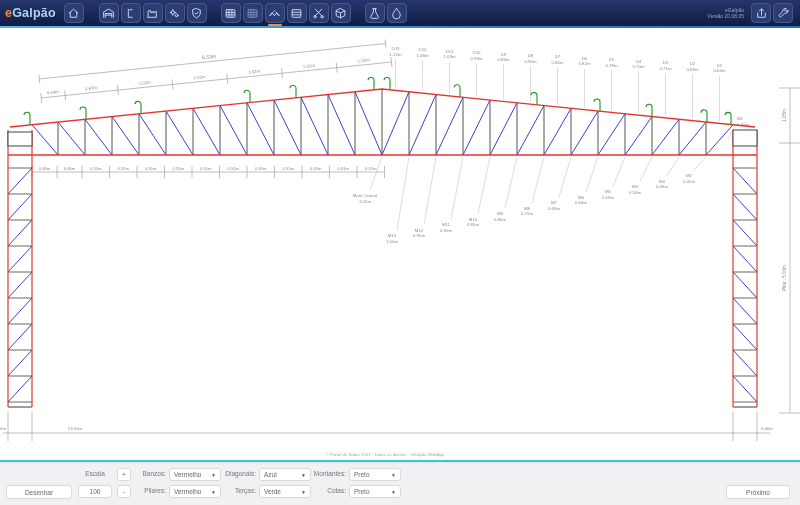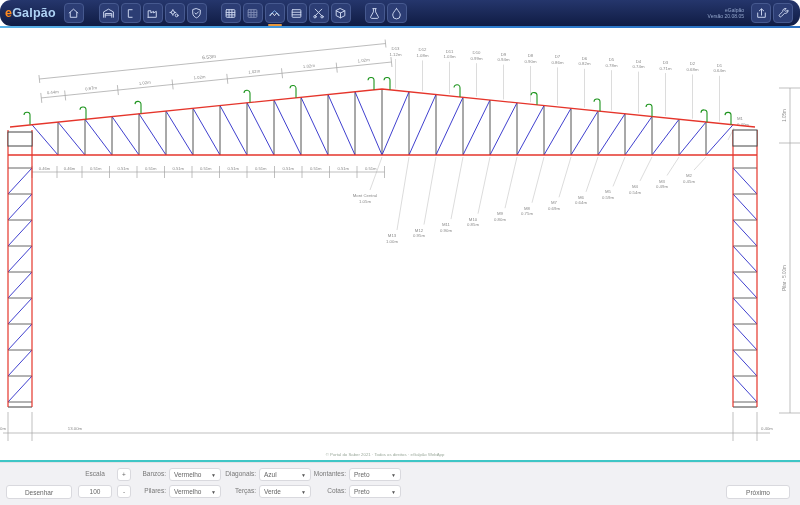--- a/index.html
+++ b/index.html
@@ -1,20 +1,20 @@
 <!DOCTYPE html>
 <html><head>
 <meta charset="utf-8">
 <style>
   html,body{margin:0;padding:0;background:#fff;font-family:"Liberation Sans",sans-serif;}
   .app{position:relative;width:800px;height:505px;overflow:hidden;background:#fff;}
 
   
   .toolbar{position:absolute;left:0;top:0;width:800px;height:26px;
-    background:linear-gradient(#25366c,#101c44);display:flex;align-items:center;border-radius:11px;}
+    background:linear-gradient(#25366c,#101c44);display:flex;align-items:center;}
   .accentline{position:absolute;left:0;top:26px;width:800px;height:2px;
     background:linear-gradient(90deg,#5ab2e8,#2f7fd0 60%,#2a6fc0);}
   .logo{margin-left:5px;font-size:12.5px;font-weight:bold;letter-spacing:.2px;white-space:nowrap;}
   .logo .e{color:#ff8a1e;}
   .logo .rest{color:#aed2f4;}
   .tbtn{position:relative;width:20px;height:20px;margin:0 1px;border-radius:4px;
     background:#2c3d74;border:1px solid #46598f;display:flex;align-items:center;justify-content:center;
     padding:0;box-sizing:border-box;cursor:pointer;}
   .tbtn svg{width:13px;height:13px;stroke:#ccd6ef;fill:none;stroke-width:1.8;
     stroke-linecap:round;stroke-linejoin:round;}

